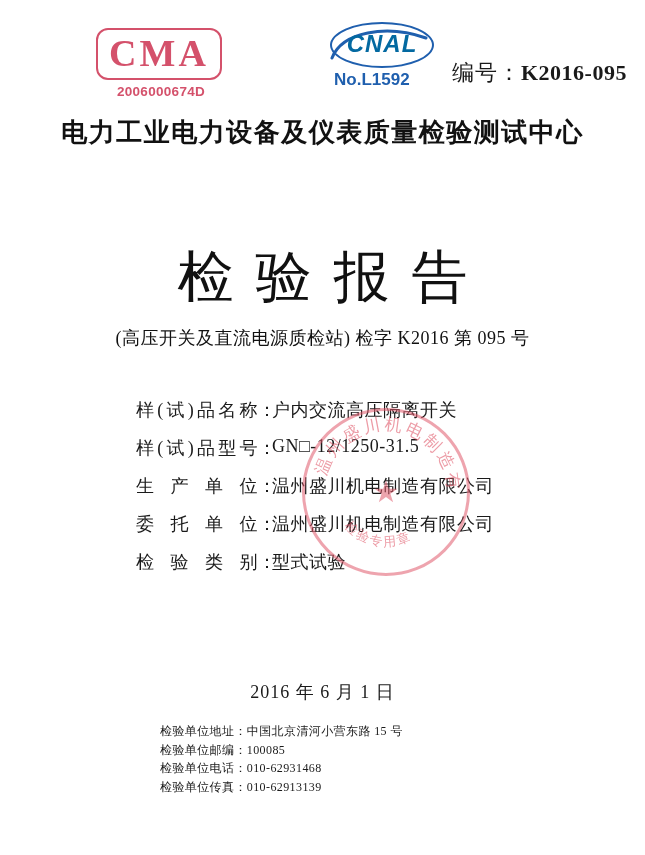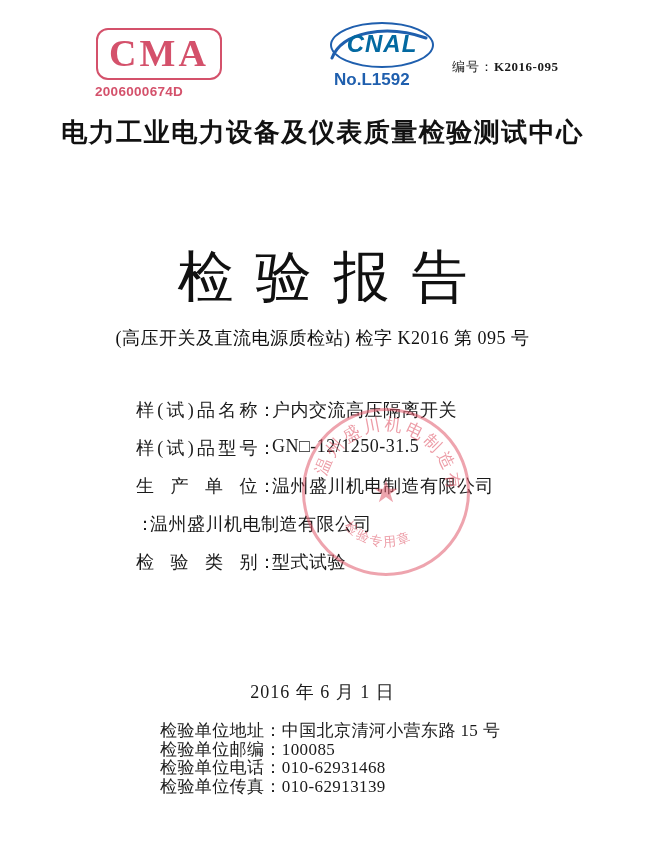--- a/index.html
+++ b/index.html
@@ -58,20 +58,21 @@
     font-size: 38px;
     font-weight: bold;
     letter-spacing: 3px;
     color: #d4516b;
   }
   .cma-number {
     position: absolute;
     left: -1px;
     top: 56px;
     width: 132px;
+    text-align: center;
     font-family: "Liberation Sans", sans-serif;
     font-size: 13.5px;
     font-weight: bold;
     letter-spacing: 0.3px;
     color: #d4516b;
   }
 
   
   .cnal-seal {
     position: absolute;
@@ -122,21 +123,21 @@
     font-size: 17px;
     font-weight: bold;
     color: #1f5fae;
   }
 
   
   .report-no {
     position: absolute;
     left: 452px;
     top: 58px;
-    font-size: 13px;
+    font-size: 22px;
     letter-spacing: 0.5px;
     white-space: nowrap;
   }
   .report-no .label {
     letter-spacing: 1px;
   }
   .report-no .value {
     font-family: "Liberation Serif", serif;
     font-weight: bold;
   }
@@ -257,21 +258,21 @@
     text-align: center;
     font-size: 18px;
     letter-spacing: 1px;
   }
 
   
   .footer {
     position: absolute;
     left: 160px;
     top: 722px;
-    font-size: 17px;
+    font-size: 12px;
     line-height: 18.5px;
     letter-spacing: 0.4px;
   }
   .footer-row {
     white-space: nowrap;
   }
   .footer-label {
     display: inline-block;
   }
 </style>
@@ -318,20 +319,21 @@
       <span class="field-label">样(试)品型号</span>
       <span class="field-colon">：</span>
       <span class="field-value">GN□-12/1250-31.5</span>
     </div>
     <div class="field-row">
       <span class="field-label">生产单位</span>
       <span class="field-colon">：</span>
       <span class="field-value">温州盛川机电制造有限公司</span>
     </div>
     <div class="field-row">
+      <span class="field-label">委托单位</span>
       <span class="field-colon">：</span>
       <span class="field-value">温州盛川机电制造有限公司</span>
     </div>
     <div class="field-row">
       <span class="field-label">检验类别</span>
       <span class="field-colon">：</span>
       <span class="field-value">型式试验</span>
     </div>
   </div>
 

